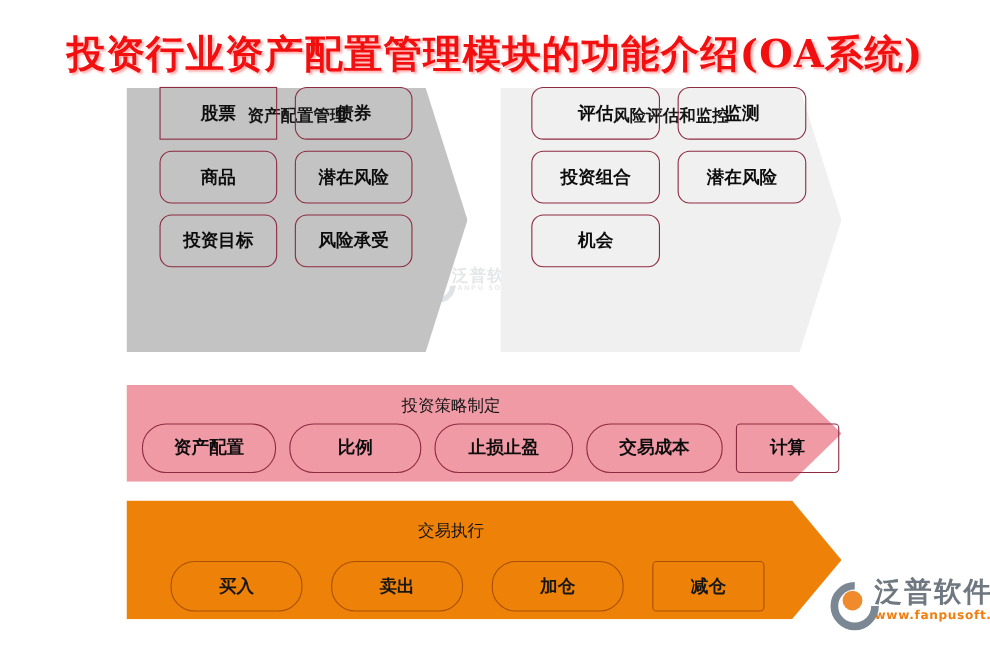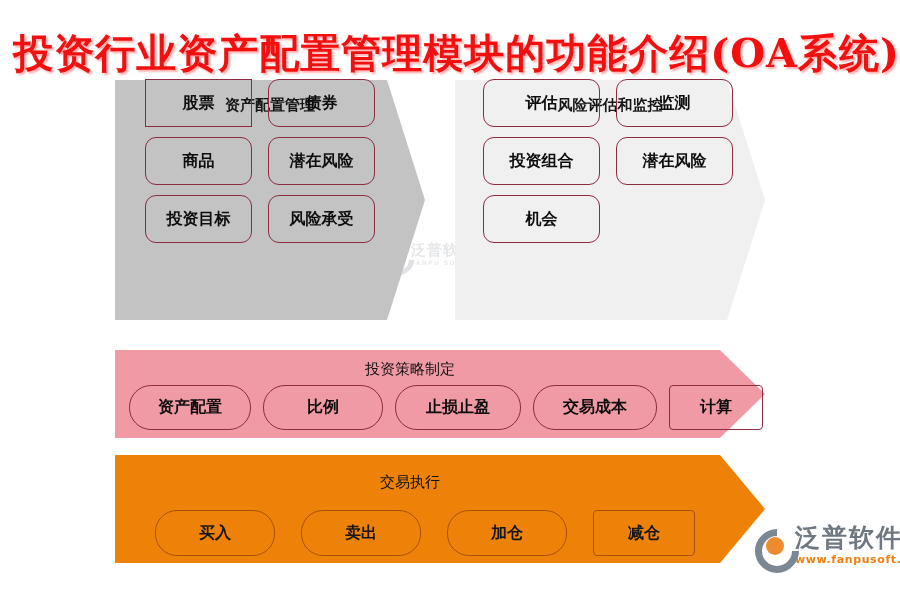--- a/index.html
+++ b/index.html
@@ -7,24 +7,24 @@
     width:900px;height:600px;overflow:hidden;
     background:#ffffff;
     font-family:"DejaVu Sans","Liberation Sans",sans-serif;
     position:relative;
   }
   .stage{position:absolute;inset:0;}
 
   
   .title{
     position:absolute;left:0;top:26px;width:900px;
-    text-align:right;
+    text-align:center;
     font-family:"DejaVu Serif","Liberation Serif",serif;
     font-weight:bold;
-    font-size:40px;
+    font-size:35px;
     letter-spacing:1px;
     color:#f20f0f;
     text-shadow:2px 2px 2px rgba(255,160,160,0.85);
     white-space:nowrap;
   }
 
   
   .wm-center{
     position:absolute;left:384px;top:243px;
     display:flex;align-items:center;gap:5px;

